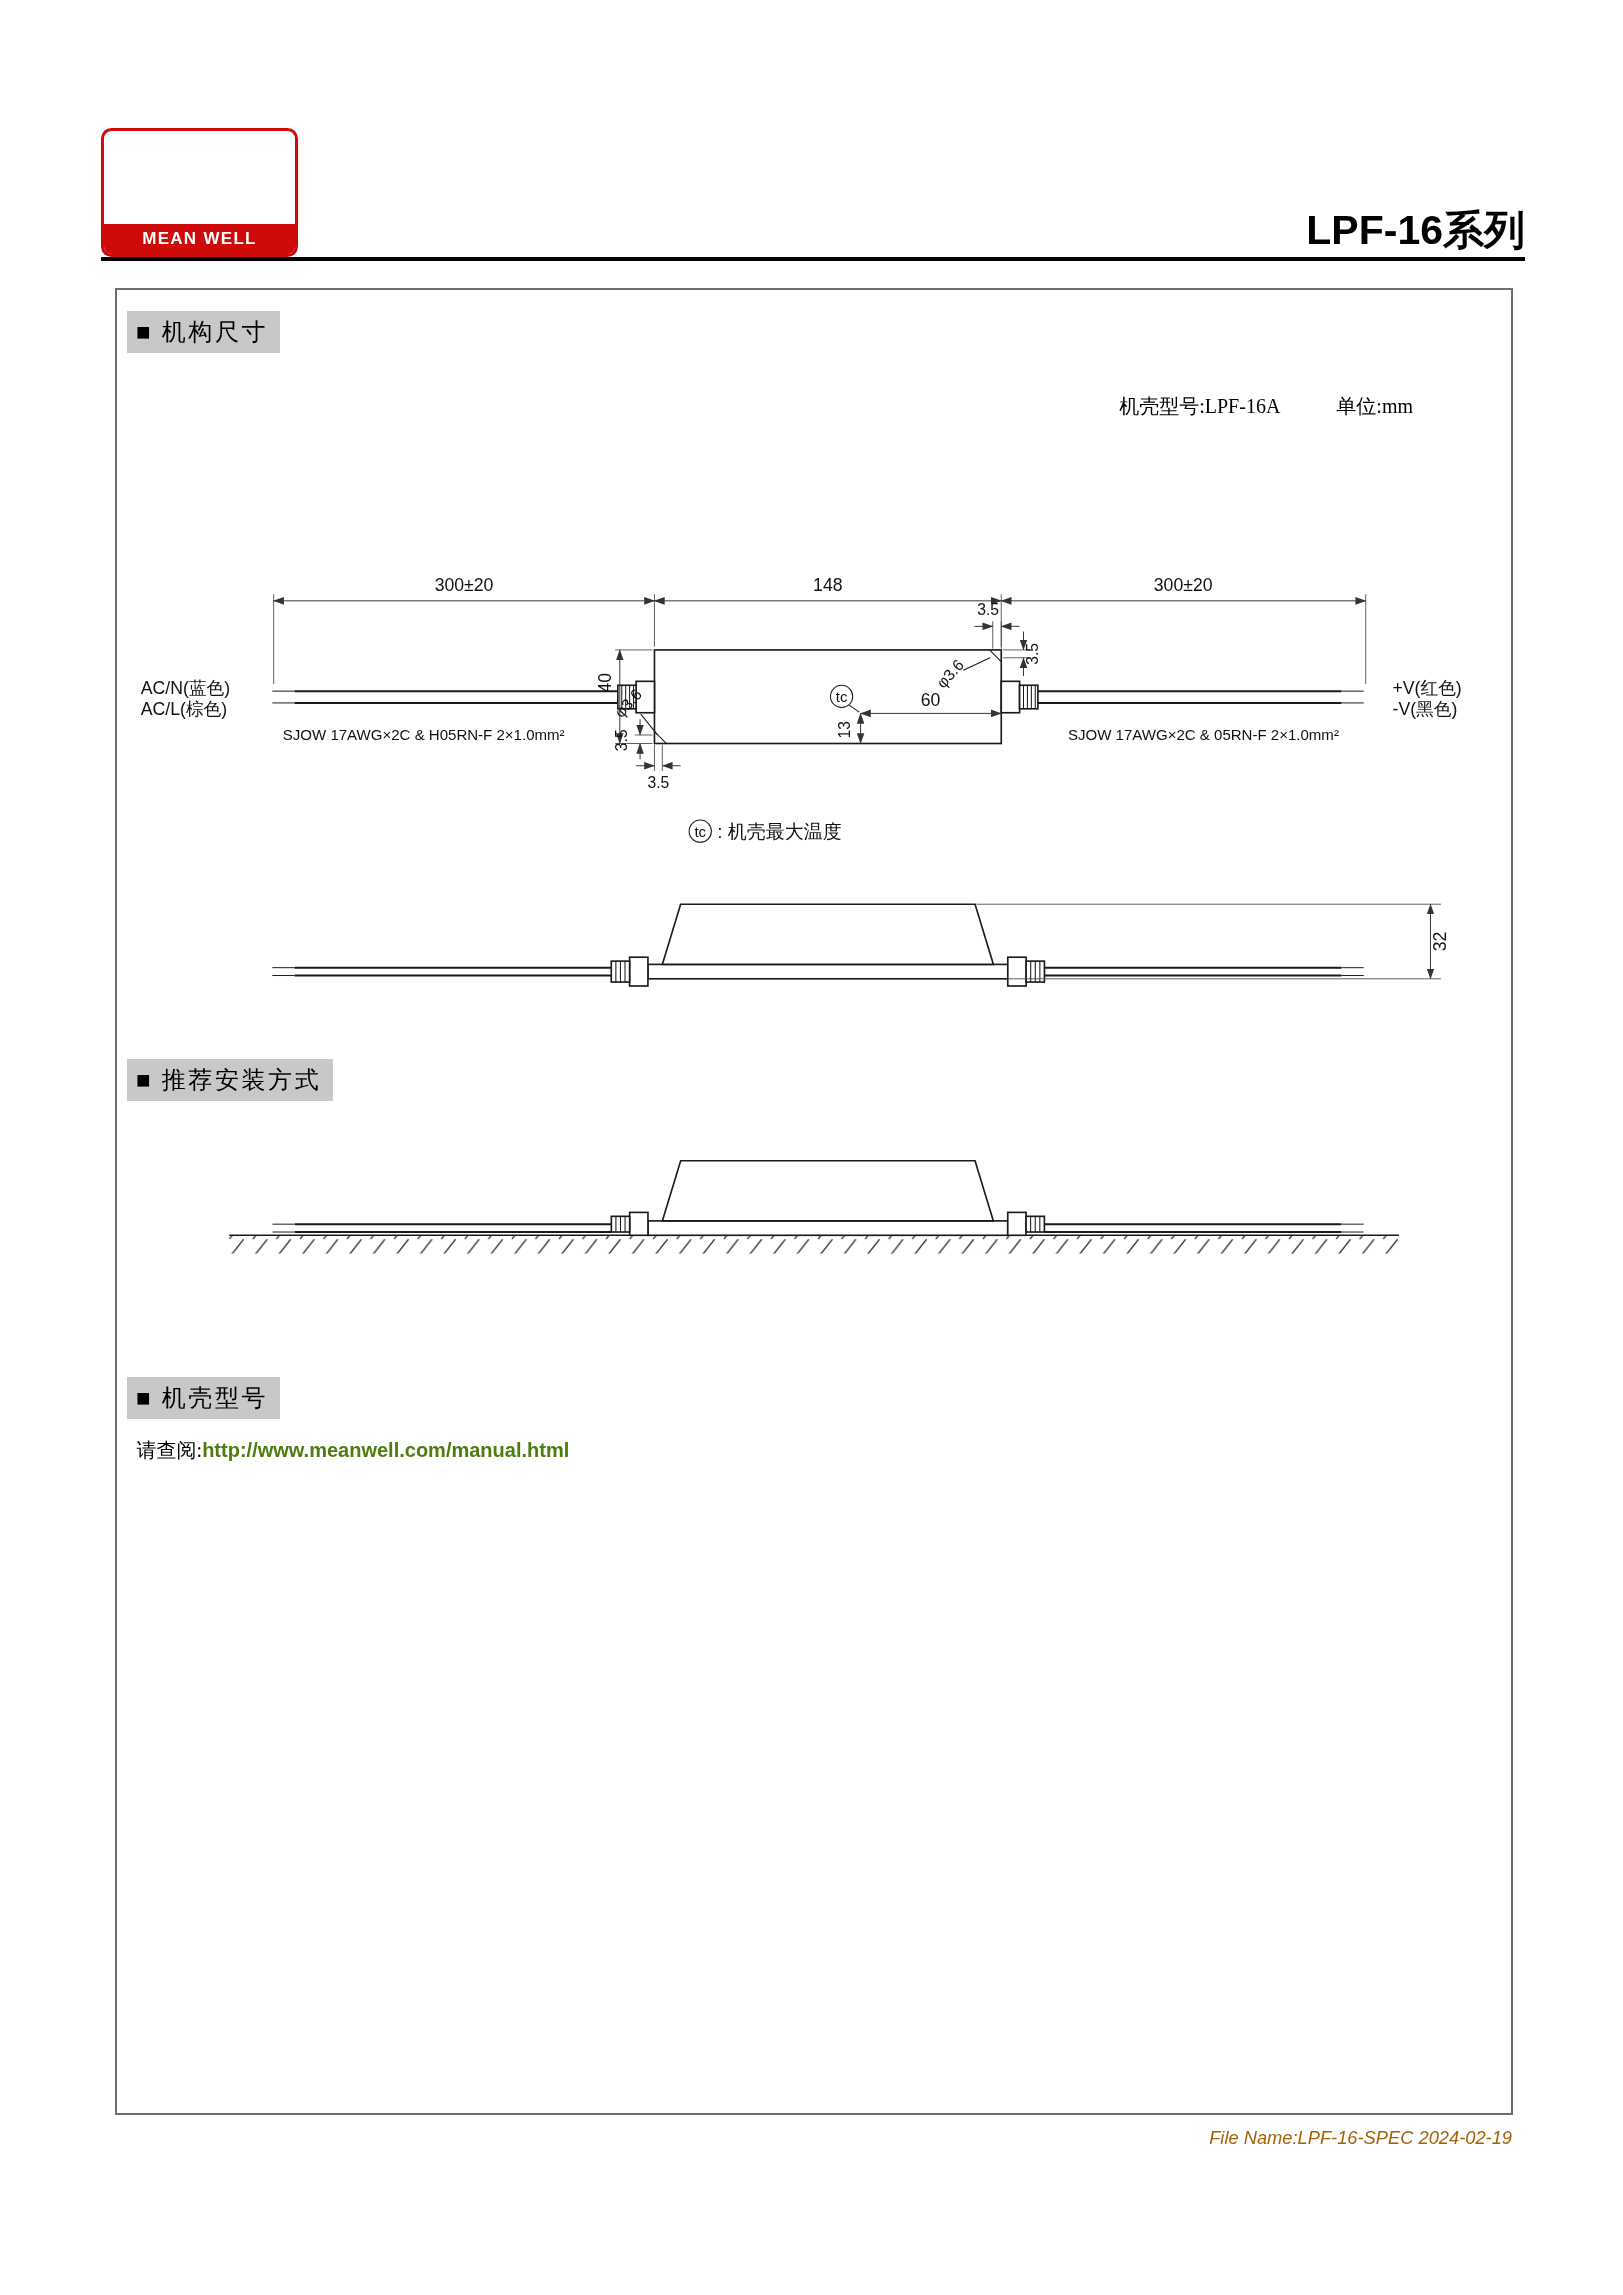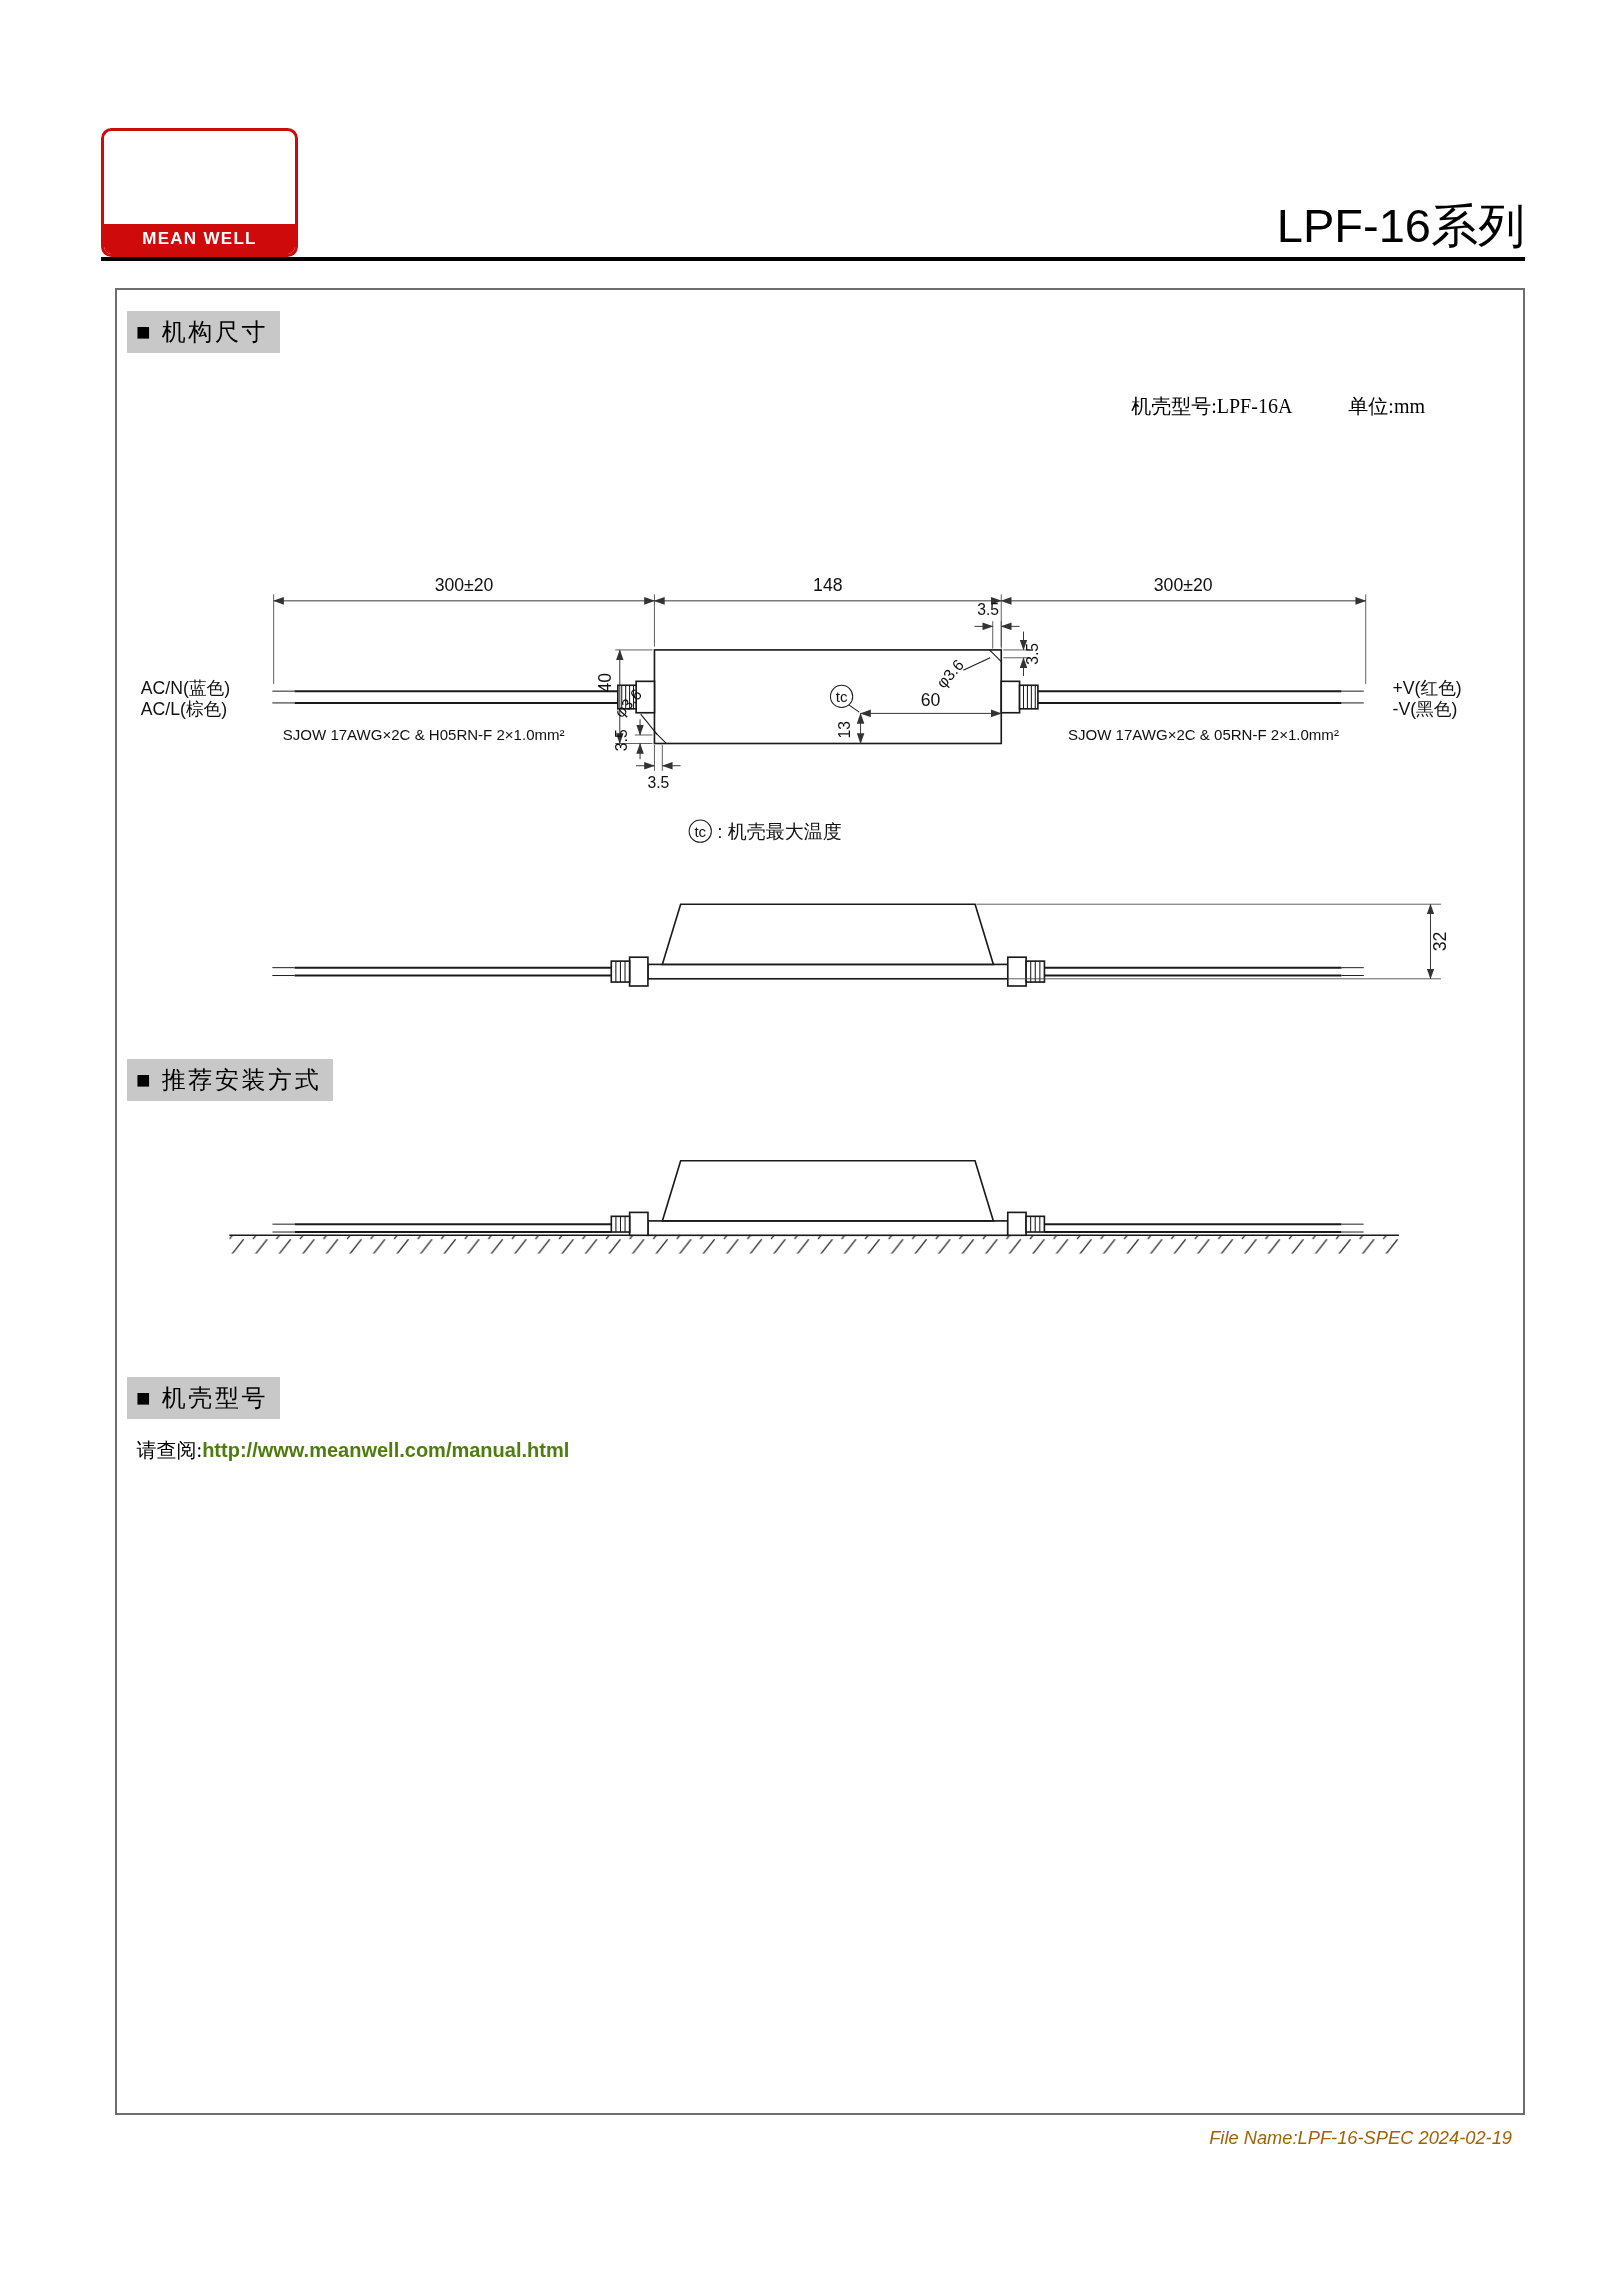--- a/index.html
+++ b/index.html
@@ -8,25 +8,25 @@
 
   
   .header{position:absolute;left:101px;top:128px;width:1424px;height:131px;}
   .logo{position:absolute;left:0;top:0;width:191px;height:123px;border:3.9px solid #cf0a0a;
         border-radius:10.5px;background:#fff;overflow:hidden;}
   .logo-mw{font-style:italic;font-weight:bold;font-size:73px;line-height:84px;
            color:#cf0a0a;text-align:center;letter-spacing:-3.9px;}
   .logo-bar{position:absolute;left:0;right:0;bottom:0;height:30px;background:#cf0a0a;
             color:#fff;font-weight:bold;font-size:17px;line-height:30px;text-align:center;letter-spacing:1.3px;}
   .title{position:absolute;left:219px;bottom:1.3px;margin:0;font-size:41px;font-weight:bold;letter-spacing:1.3px;white-space:nowrap;}
-  .series{position:absolute;right:0;bottom:1.3px;font-size:47px;font-weight:normal;white-space:nowrap;}
+  .series{position:absolute;right:0;bottom:1.3px;font-size:41px;font-weight:bold;white-space:nowrap;}
   .header-rule{position:absolute;left:101px;top:257px;width:1424px;height:3.9px;background:#000;}
 
   
-  .content-box{position:absolute;left:115px;top:288px;width:1394px;height:1823px;border:2px solid #6e6e6e;padding-left:12px;}
+  .content-box{position:absolute;left:115px;top:288px;width:1394px;height:1823px;border:2px solid #6e6e6e;}
   .section-heading{position:absolute;left:9.8px;display:inline-block;background:#c8c8c8;color:#000;
         font-family:"Liberation Serif","DejaVu Serif",serif;font-size:24px;font-weight:500;
         padding:4.6px 11.8px 5.9px 9.2px;letter-spacing:2.6px;white-space:nowrap;}
   .case-info{position:absolute;top:67px;right:98px;display:flex;gap:56px;
         font-family:"Liberation Serif","DejaVu Serif",serif;font-size:20px;white-space:nowrap;margin-top:36px;}
   .manual-line{position:absolute;left:19.6px;top:1147px;font-size:20px;white-space:nowrap;
         font-family:"Liberation Serif","DejaVu Serif",serif;}
   .manual-line .url{font-family:"Liberation Sans","DejaVu Sans",sans-serif;font-weight:600;color:#4d7c0f;text-decoration:none;}
 
   

